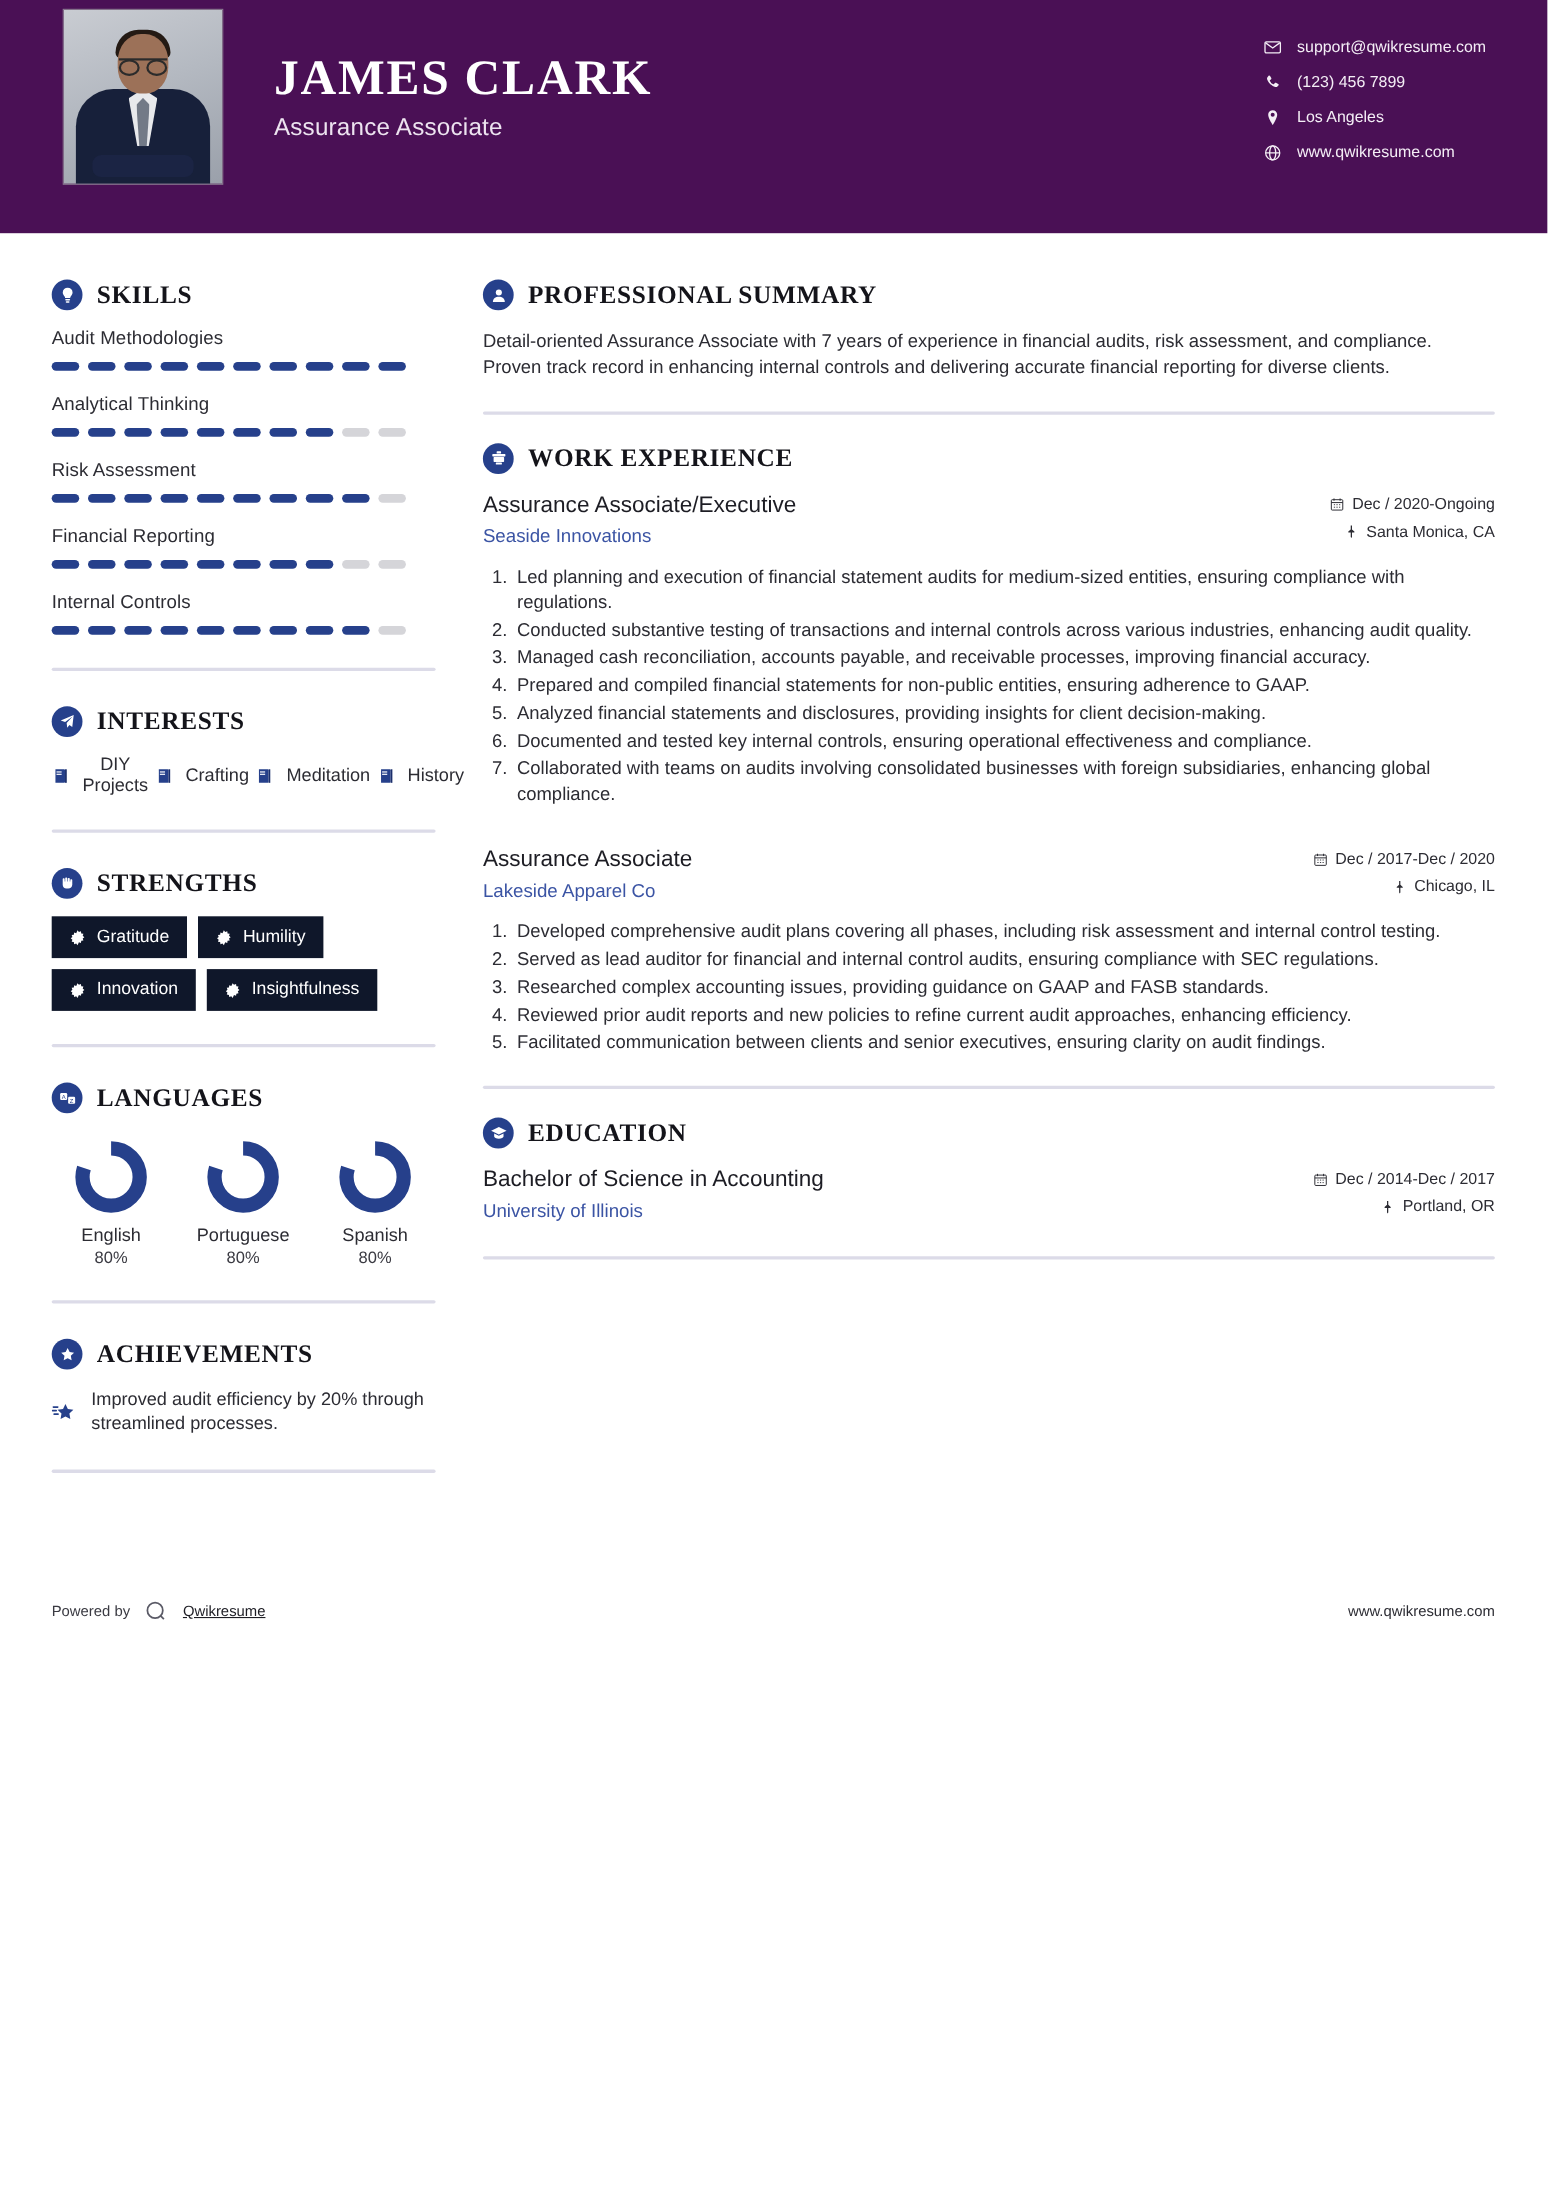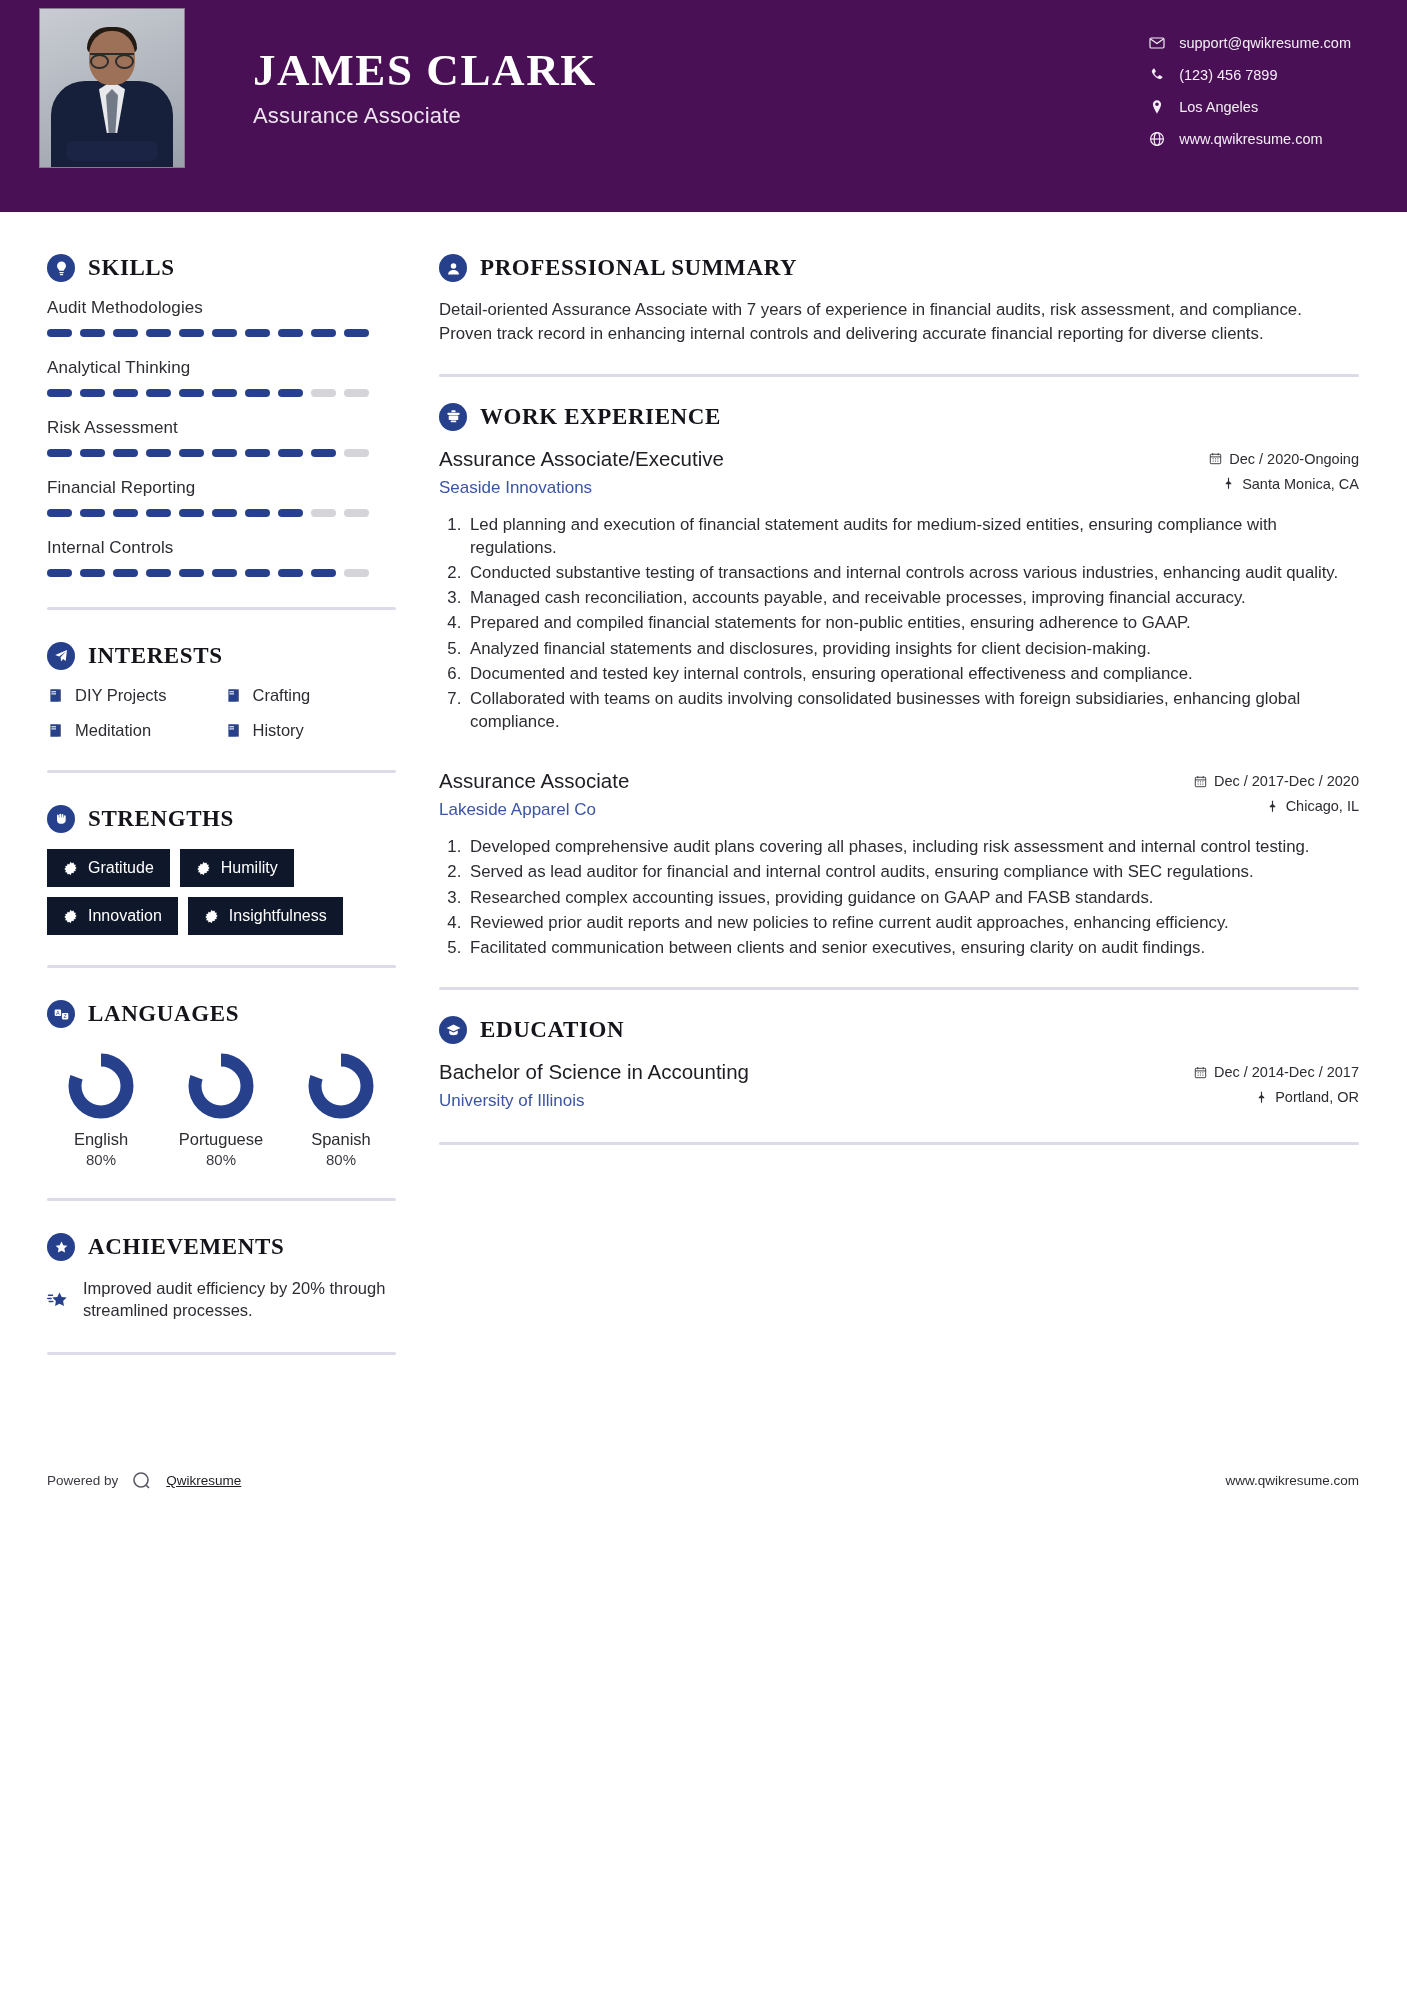--- a/index.html
+++ b/index.html
@@ -20,22 +20,21 @@
   .header {
     position: relative;
     height: 212px;
     background: #4A1055;
     padding: 0;
   }
   .header-inner {
     display: flex;
     align-items: center;
     height: 176px;
-    padding-left: 39px;
-    gap: 22px;
+    padding-left: 57px;
   }
   .photo-frame {
     width: 146px;
     height: 160px;
     flex: 0 0 146px;
     border: 1px solid #8a7a90;
     background: linear-gradient(160deg,#c9ccd2 0%, #b4b9c1 45%, #9aa0aa 100%);
     position: relative;
     overflow: hidden;
   }
@@ -202,21 +201,21 @@
     width: 25px;
     height: 8px;
     border-radius: 5px;
     background: #d5d5d9;
   }
   .seg.on { background: #26408B; }
 
   
   .interest-grid {
     display: grid;
-    grid-template-columns: 1fr 1fr;
+    grid-template-columns: 1fr 1fr 1fr 1fr;
     row-gap: 16px;
     column-gap: 6px;
     text-align: center;
   }
   .interest-item {
     display: flex;
     align-items: center;
     gap: 11px;
     font-size: 16.5px;
     color: #2c2c33;

